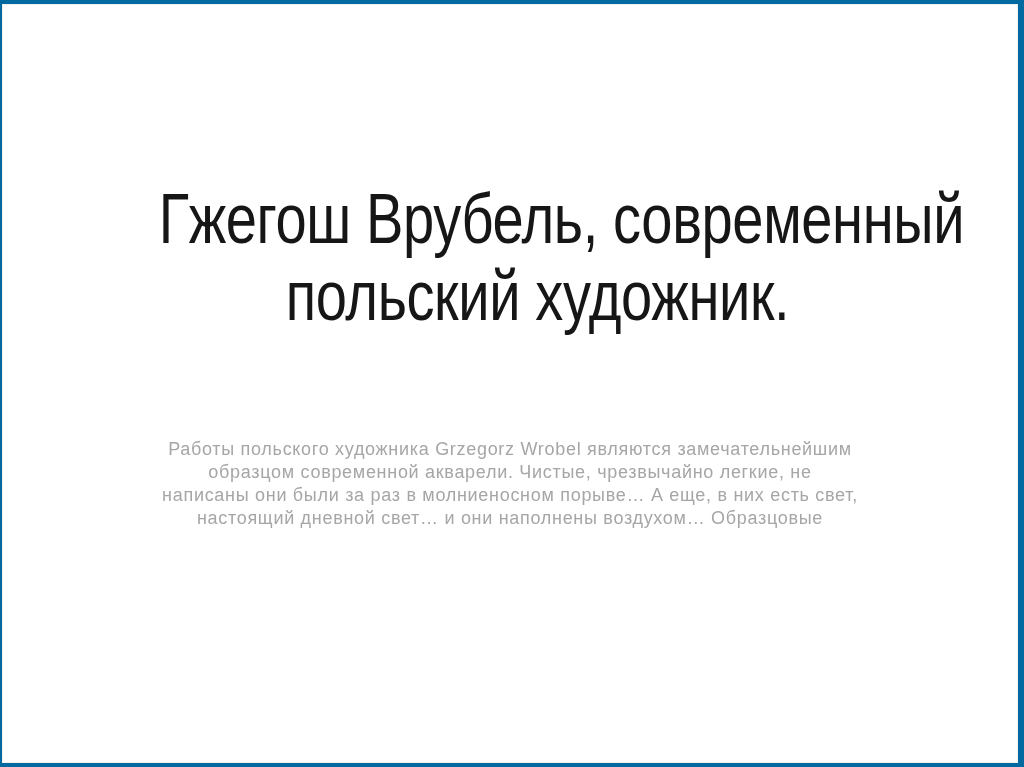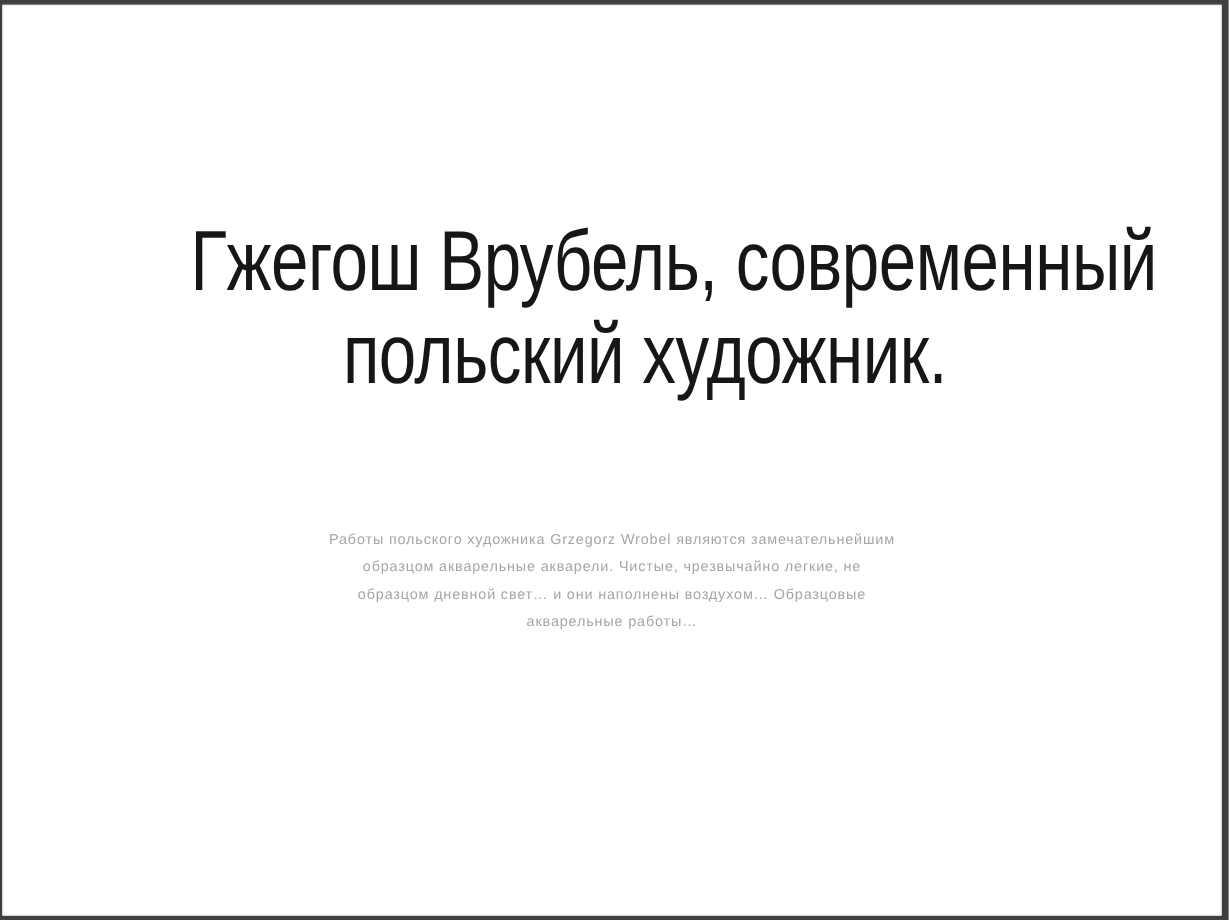--- a/index.html
+++ b/index.html
@@ -10,21 +10,21 @@
     width: 1024px;
     height: 767px;
     font-family: "Liberation Sans", sans-serif;
     background: #fcfcfc;
     overflow: hidden;
   }
   .viewer-page {
     position: relative;
     width: 1024px;
     height: 767px;
-    background: #404040;
+    background: #0369a1;
   }
   .slide-canvas {
     position: absolute;
     left: 2px;
     top: 4px;
     width: 1016px;
     height: 759px;
     box-sizing: border-box;
     background: #ffffff;
     border: 1px solid #f0f0f0;
@@ -46,21 +46,21 @@
   }
   .title-line {
     display: block;
   }
   .slide-body {
     position: absolute;
     top: 433px;
     left: 0;
     right: 0;
     text-align: center;
-    font-size: 12px;
+    font-size: 18px;
     line-height: 23px;
     letter-spacing: 0.7px;
     color: #a6a6a6;
     white-space: nowrap;
   }
   .body-line {
     display: block;
   }
 </style>
 </head>
@@ -69,19 +69,19 @@
 <div class="viewer-page">
   <div class="slide-canvas">
 
     <h1 class="slide-title">
       <span class="title-line">Гжегош Врубель, современный</span>
       <span class="title-line">польский художник.</span>
     </h1>
 
     <div class="slide-body">
       <span class="body-line">Работы польского художника Grzegorz Wrobel являются замечательнейшим</span>
-      <span class="body-line">образцом акварельные акварели. Чистые, чрезвычайно легкие, не</span>
-      <span class="body-line">образцом дневной свет… и они наполнены воздухом… Образцовые</span>
-      <span class="body-line">акварельные работы…</span>
+      <span class="body-line">образцом современной акварели. Чистые, чрезвычайно легкие, не</span>
+      <span class="body-line">написаны они были за раз в молниеносном порыве… А еще, в них есть свет,</span>
+      <span class="body-line">настоящий дневной свет… и они наполнены воздухом… Образцовые</span>
     </div>
 
   </div>
 </div>
 
 </body></html>

